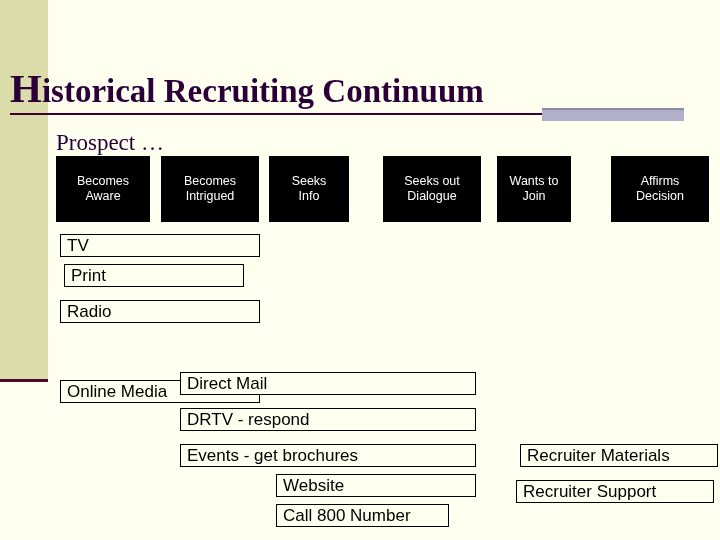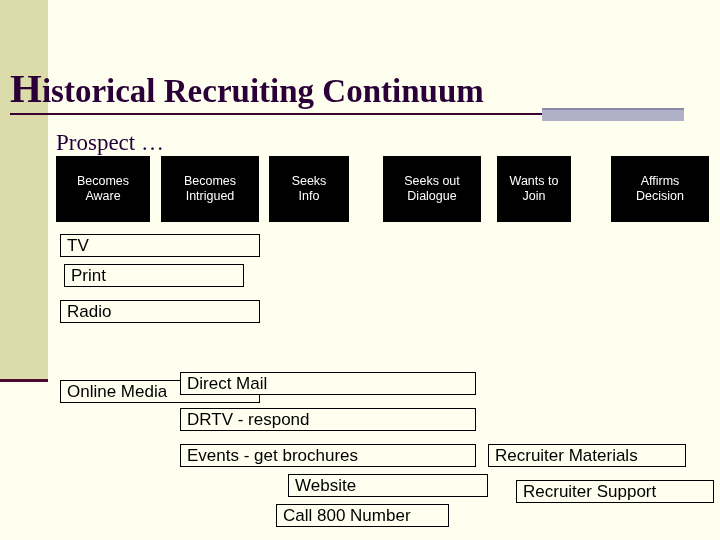--- a/index.html
+++ b/index.html
@@ -166,25 +166,25 @@
     </div>
     <div class="bar" style="left: 180px; top: 372px; width: 296px;">
       <span>Direct Mail</span>
     </div>
     <div class="bar" style="left: 180px; top: 408px; width: 296px;">
       <span>DRTV - respond</span>
     </div>
     <div class="bar" style="left: 180px; top: 444px; width: 296px;">
       <span>Events - get brochures</span>
     </div>
-    <div class="bar" style="left: 276px; top: 474px; width: 200px; margin-left: 12px;">
+    <div class="bar" style="left: 276px; top: 474px; width: 200px;">
       <span>Website</span>
     </div>
     <div class="bar" style="left: 276px; top: 504px; width: 173px;">
       <span>Call 800 Number</span>
     </div>
-    <div class="bar" style="left: 488px; top: 444px; width: 198px;">
+    <div class="bar" style="left: 520px; top: 444px; width: 198px;">
       <span>Recruiter Materials</span>
     </div>
     <div class="bar" style="left: 516px; top: 480px; width: 198px;">
       <span>Recruiter Support</span>
     </div>
   </div>
 
 </body></html>

